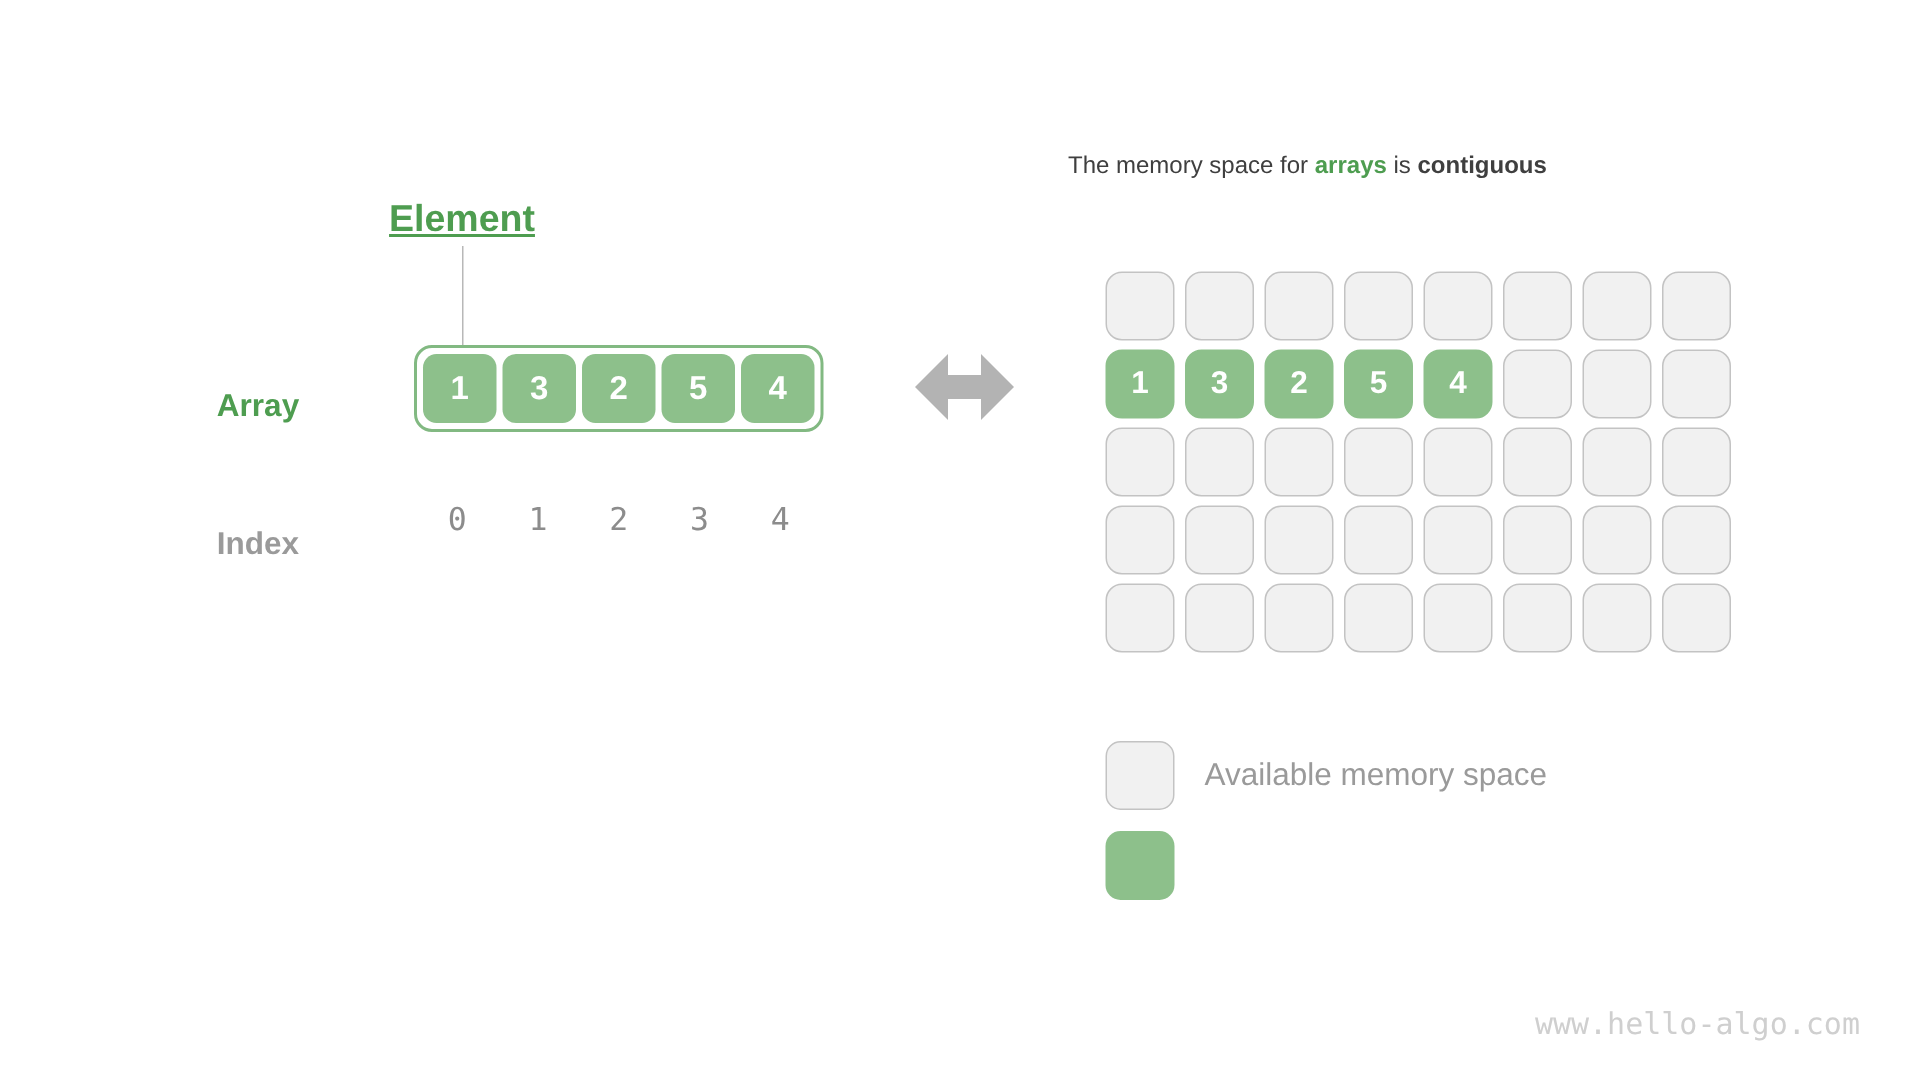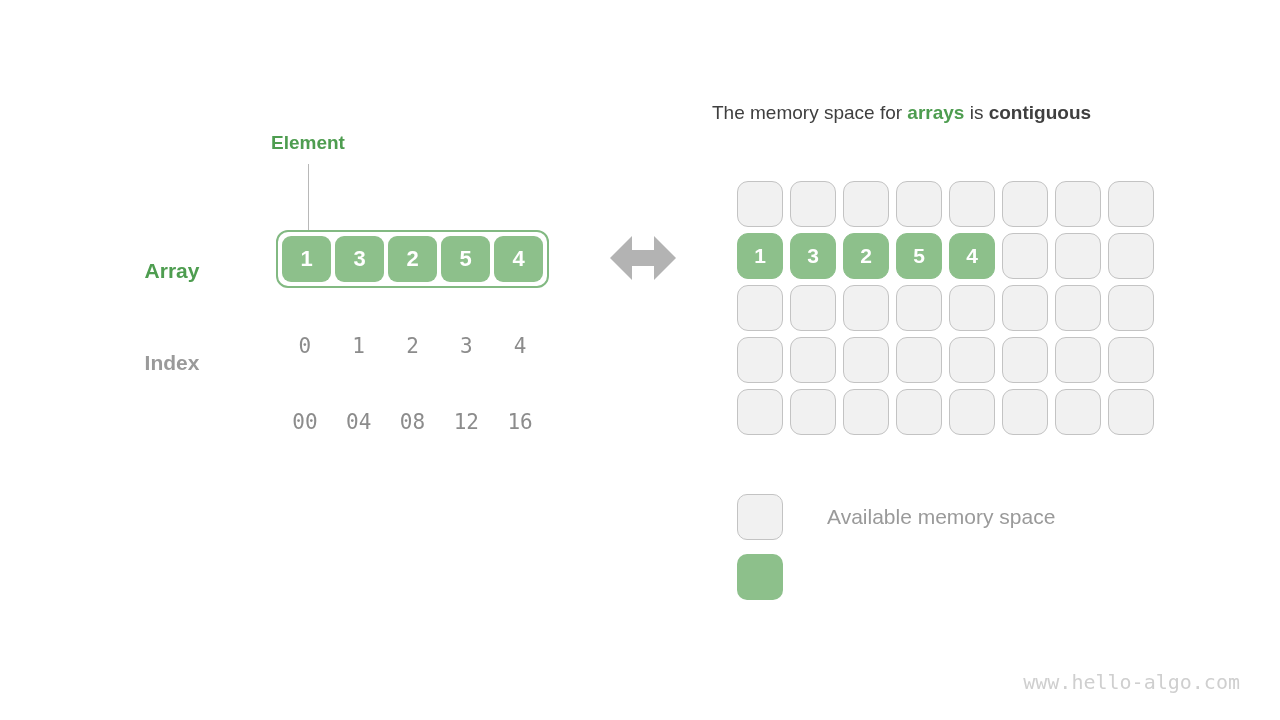--- a/index.html
+++ b/index.html
@@ -16,21 +16,21 @@
     --line:#b8b8b8;
   }
   *{margin:0;padding:0;box-sizing:border-box;}
   html,body{background:#fff;}
   body{font-family:"Liberation Sans",sans-serif;}
   .canvas{position:relative;width:1280px;height:720px;background:#ffffff;overflow:hidden;}
 
   
   .element-label{
     position:absolute;left:308px;top:132px;transform:translateX(-50%);
-    color:var(--green-text);font-size:19px;font-weight:700;white-space:nowrap;
+    color:var(--green-text);font-size:25px;font-weight:700;white-space:nowrap;text-decoration:underline;
   }
   .pointer-line{
     position:absolute;left:308px;top:164px;width:1px;height:66px;background:var(--line);
   }
   .side-label{
     position:absolute;left:172px;transform:translate(-50%,-50%);
     font-size:21px;font-weight:700;white-space:nowrap;
   }
   .side-label.green{color:var(--green-text);}
   .side-label.gray{color:var(--gray-text);}
@@ -52,41 +52,41 @@
     font-family:"DejaVu Sans Mono",monospace;font-size:21px;color:var(--mono-text);
   }
   .value-row span{flex:1;text-align:center;}
 
   
   .arrow{position:absolute;left:610px;top:236px;width:66px;height:44px;fill:var(--arrow);}
 
   
   .title{
     position:absolute;left:712px;top:102px;
-    font-size:19px;color:var(--dark-text);white-space:nowrap;
+    font-size:16px;color:var(--dark-text);white-space:nowrap;
   }
   .title .hl{color:var(--green-text);font-weight:700;}
   .title .em{font-weight:700;}
 
   .memory-grid{
     position:absolute;left:737px;top:181px;
     display:grid;grid-template-columns:repeat(8,46px);grid-auto-rows:46px;
     column-gap:7px;row-gap:6px;
   }
   .cell{
     background:var(--cell-fill);border:1.5px solid var(--cell-border);border-radius:11px;
   }
   .cell.allocated{
     background:var(--green-fill);border-color:var(--green-fill);
     display:flex;align-items:center;justify-content:center;
     color:#fff;font-size:21px;font-weight:700;
   }
 
   .legend{position:absolute;left:737px;top:494px;display:flex;flex-direction:column;gap:14px;}
-  .legend-item{display:flex;align-items:center;gap:44px;}
+  .legend-item{display:flex;align-items:center;gap:20px;}
   .swatch{width:46px;height:46px;border-radius:10px;flex:0 0 auto;}
   .swatch.available{background:var(--cell-fill);border:1.5px solid var(--cell-border);}
   .swatch.allocated{background:var(--green-fill);}
   .legend-label{font-size:21px;color:var(--gray-text);white-space:nowrap;}
 
   .watermark{
     position:absolute;right:40px;bottom:26px;
     font-family:"DejaVu Sans Mono",monospace;font-size:20px;color:var(--watermark);
   }
 </style>
@@ -109,27 +109,20 @@
 
   <div class="side-label gray" style="top:363px;">Index</div>
   <div class="value-row" style="top:346px;">
       <span>0</span>
       <span>1</span>
       <span>2</span>
       <span>3</span>
       <span>4</span>
     </div>
 
-  <div class="value-row" style="top:422px;">
-      <span>00</span>
-      <span>04</span>
-      <span>08</span>
-      <span>12</span>
-      <span>16</span>
-    </div>
 
   <svg class="arrow" viewBox="0 0 66 44">
     <polygon points="0,22 22,0 22,14 44,14 44,0 66,22 44,44 44,30 22,30 22,44"></polygon>
   </svg>
 
   <div class="title"><span>The memory space for </span><span class="hl">arrays</span><span> is </span><span class="em">contiguous</span></div>
 
   <div class="memory-grid">
       <div class="cell"></div>
       <div class="cell"></div>

